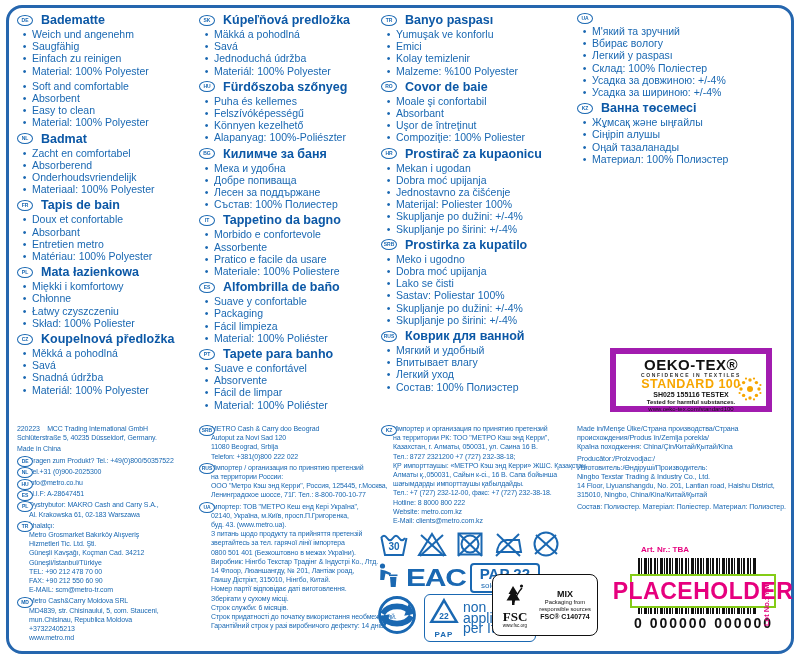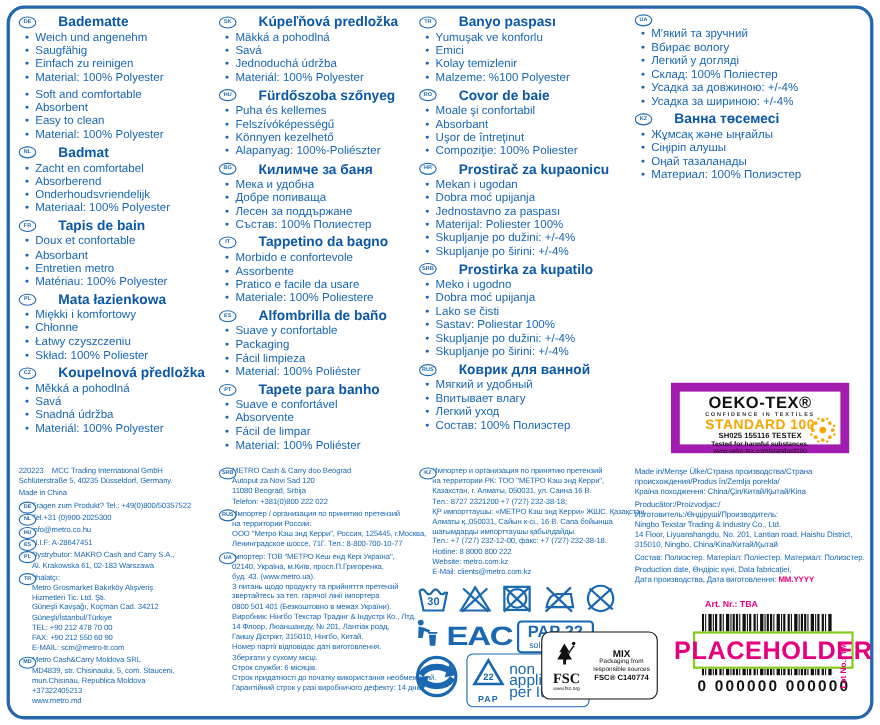--- a/index.html
+++ b/index.html
@@ -7,21 +7,21 @@
         font-family:"Liberation Sans",sans-serif;}
   .frame{position:absolute;left:6px;top:5px;right:6px;bottom:5px;border:3px solid #2566ae;border-radius:16px;}
 
   
   .tcol{position:absolute;top:13px;}
   #tc0{left:17px;width:176px;}
   #tc1{left:199px;width:178px;}
   #tc2{left:381px;width:190px;}
   #tc3{left:577px;width:212px;}
   .sec{margin-bottom:3px;}
-  .sec-head{display:flex;align-items:center;gap:20px;color:#0c58a6;font-weight:bold;
+  .sec-head{display:flex;align-items:center;gap:8px;color:#0c58a6;font-weight:bold;
             font-size:12.5px;line-height:14px;margin-bottom:1px;}
   .badge{flex:0 0 auto;min-width:12px;height:9px;border:1px solid #1a68b2;border-radius:50%;
          color:#1a68b2;font-size:5px;font-weight:bold;display:inline-flex;align-items:center;
          justify-content:center;padding:0 1px;line-height:1;background:#fff;}
   .bl{display:flex;color:#1a68b2;font-size:10.5px;line-height:12.2px;}
   .dot{width:15px;text-align:center;flex:0 0 auto;}
   .btx{flex:1;}
 
   
   .bcol{position:absolute;top:424px;color:#1a68b2;font-size:7px;line-height:9.2px;letter-spacing:-0.1px;}
@@ -29,21 +29,21 @@
   #bc1{left:199px;width:180px;}
   #bc2{left:381px;width:192px;}
   #bc3{left:577px;width:214px;font-size:7.2px;}
   .blk{position:relative;margin-bottom:2px;}
   .blk.hasb{padding-left:12px;}
   .badge-abs{position:absolute;left:0;top:0.5px;}
   .btl{white-space:nowrap;}
   .magenta{color:#e6007e;font-weight:bold;}
 
   
-  .oeko{position:absolute;left:610px;top:348px;width:162px;height:64px;border:8px solid #a21caf;
+  .oeko{position:absolute;left:610px;top:348px;width:162px;height:64px;border:6px solid #a21caf;
         background:#fff;text-align:center;color:#111;padding-top:3px;box-sizing:border-box;}
   .oeko-brand{font-weight:bold;font-size:15px;line-height:15px;letter-spacing:0.5px;}
   .oeko-conf{font-size:5px;font-weight:bold;letter-spacing:1.6px;line-height:6px;color:#333;}
   .oeko-std{font-weight:bold;font-size:12.5px;line-height:13px;color:#f7a600;letter-spacing:0.5px;}
   .oeko-code{font-weight:bold;font-size:7px;line-height:8px;}
   .oeko-small{font-size:6px;line-height:7px;font-weight:bold;}
   .oeko-url{font-size:6px;line-height:7px;}
   .oeko-flower{position:absolute;right:3px;top:22px;}
 
   
@@ -410,21 +410,21 @@
         <div class="bl">
           <span class="dot">•</span>
           <span class="btx">Mekan i ugodan</span>
         </div>
         <div class="bl">
           <span class="dot">•</span>
           <span class="btx">Dobra moć upijanja</span>
         </div>
         <div class="bl">
           <span class="dot">•</span>
-          <span class="btx">Jednostavno za paspası</span>
+          <span class="btx">Jednostavno za čišćenje</span>
         </div>
         <div class="bl">
           <span class="dot">•</span>
           <span class="btx">Materijal: Poliester 100%</span>
         </div>
         <div class="bl">
           <span class="dot">•</span>
           <span class="btx">Skupljanje po dužini: +/-4%</span>
         </div>
         <div class="bl">
@@ -493,21 +493,21 @@
         <div class="bl">
           <span class="dot">•</span>
           <span class="btx">М'який та зручний</span>
         </div>
         <div class="bl">
           <span class="dot">•</span>
           <span class="btx">Вбирає вологу</span>
         </div>
         <div class="bl">
           <span class="dot">•</span>
-          <span class="btx">Легкий у догляді</span>
+          <span class="btx">Легкий у paspası</span>
         </div>
         <div class="bl">
           <span class="dot">•</span>
           <span class="btx">Склад: 100% Поліестер</span>
         </div>
         <div class="bl">
           <span class="dot">•</span>
           <span class="btx">Усадка за довжиною: +/-4%</span>
         </div>
         <div class="bl">
@@ -677,24 +677,20 @@
       </div>
       <div class="blk">
         <div class="btl">Producător:/Proizvodjac:/</div>
         <div class="btl">Изготовитель:/Өндіруші/Производитель:</div>
         <div class="btl">Ningbo Texstar Trading &amp; Industry Co., Ltd.</div>
         <div class="btl">14 Floor, Liyuanshangdu, No. 201, Lantian road, Haishu District,</div>
         <div class="btl">315010, Ningbo, China/Kina/Китай/Қытай</div>
       </div>
       <div class="blk">
         <div class="btl">Состав: Полиэстер. Матеріал: Поліестер. Материал: Полиэстер.</div>
-      </div>
-      <div class="blk">
-        <div class="btl">Production date, Өндіріс күні, Data fabricaţiei,</div>
-        <div class="btl"><span>Дата производства, Дата виготовлення: </span><span class="magenta">MM.YYYY</span></div>
       </div>
     </div>
 
   <div class="care-row">
     <span>
       <svg width="32" height="32" viewBox="0 0 32 32">
         <path d="M3 10 C5 7,7 7,9 10 C11 13,13 13,15 10 C17 7,19 7,21 10 C23 13,25 13,27 10"></path>
         <path d="M3.5 10 L7 27 L25 27 L28.5 10"></path>
         <text x="16" y="22" text-anchor="middle" font-size="10" font-weight="bold" fill="#1a68b2">30</text>
       </svg>

